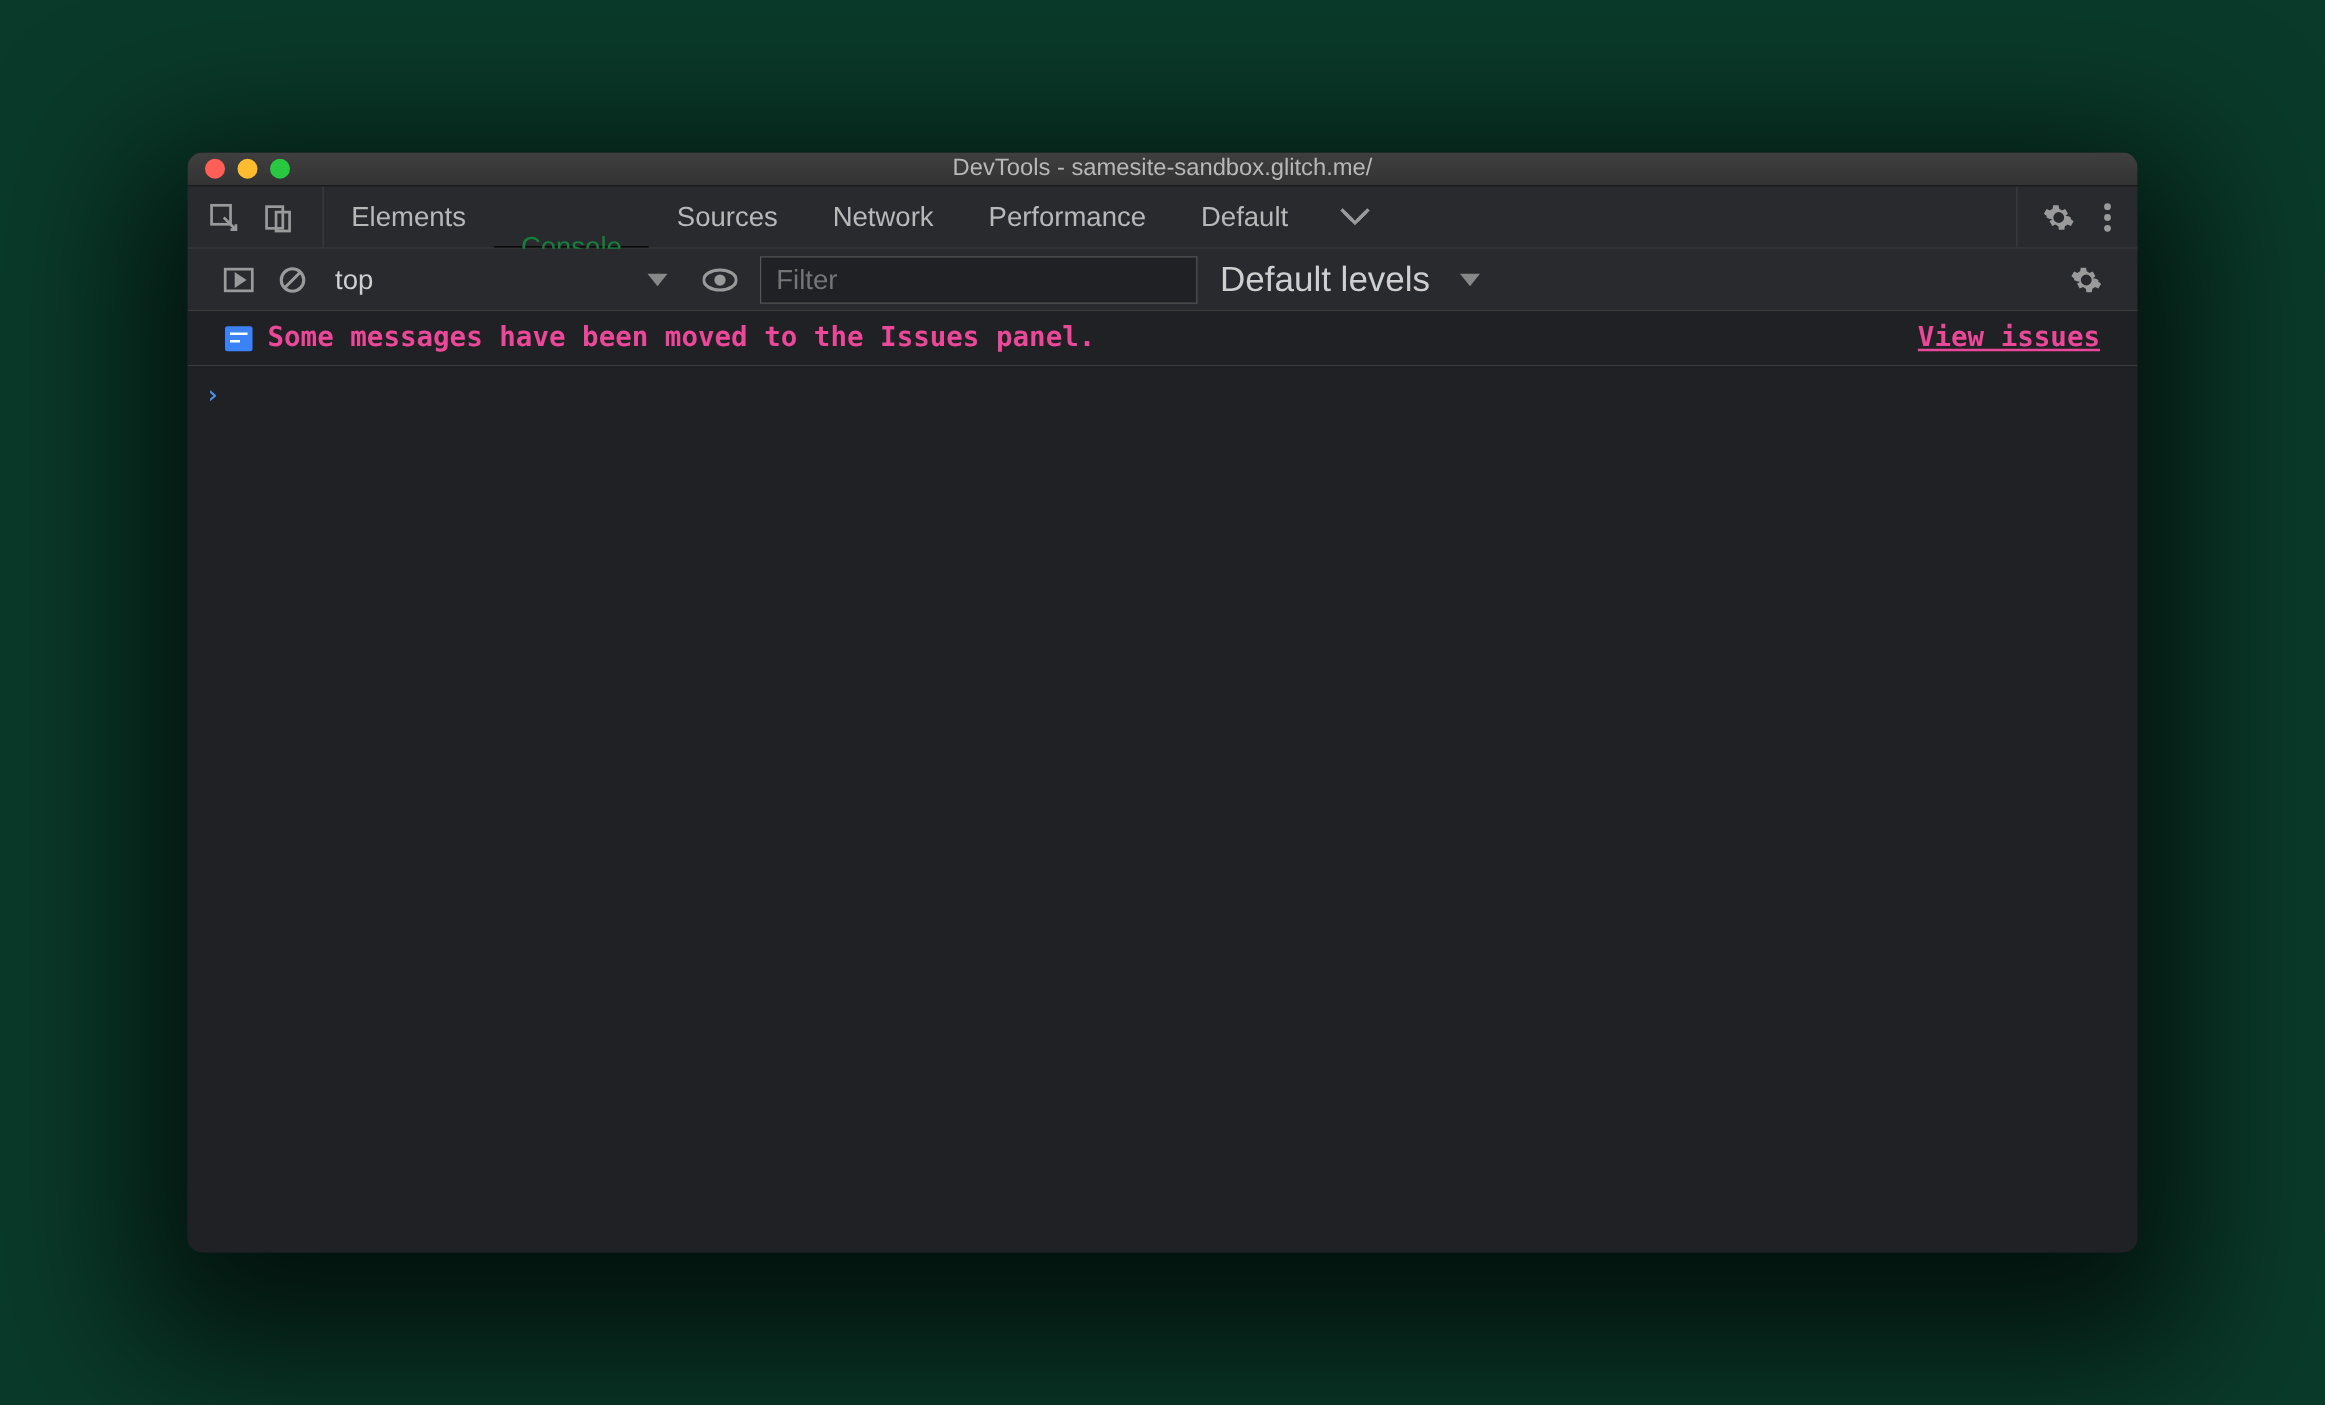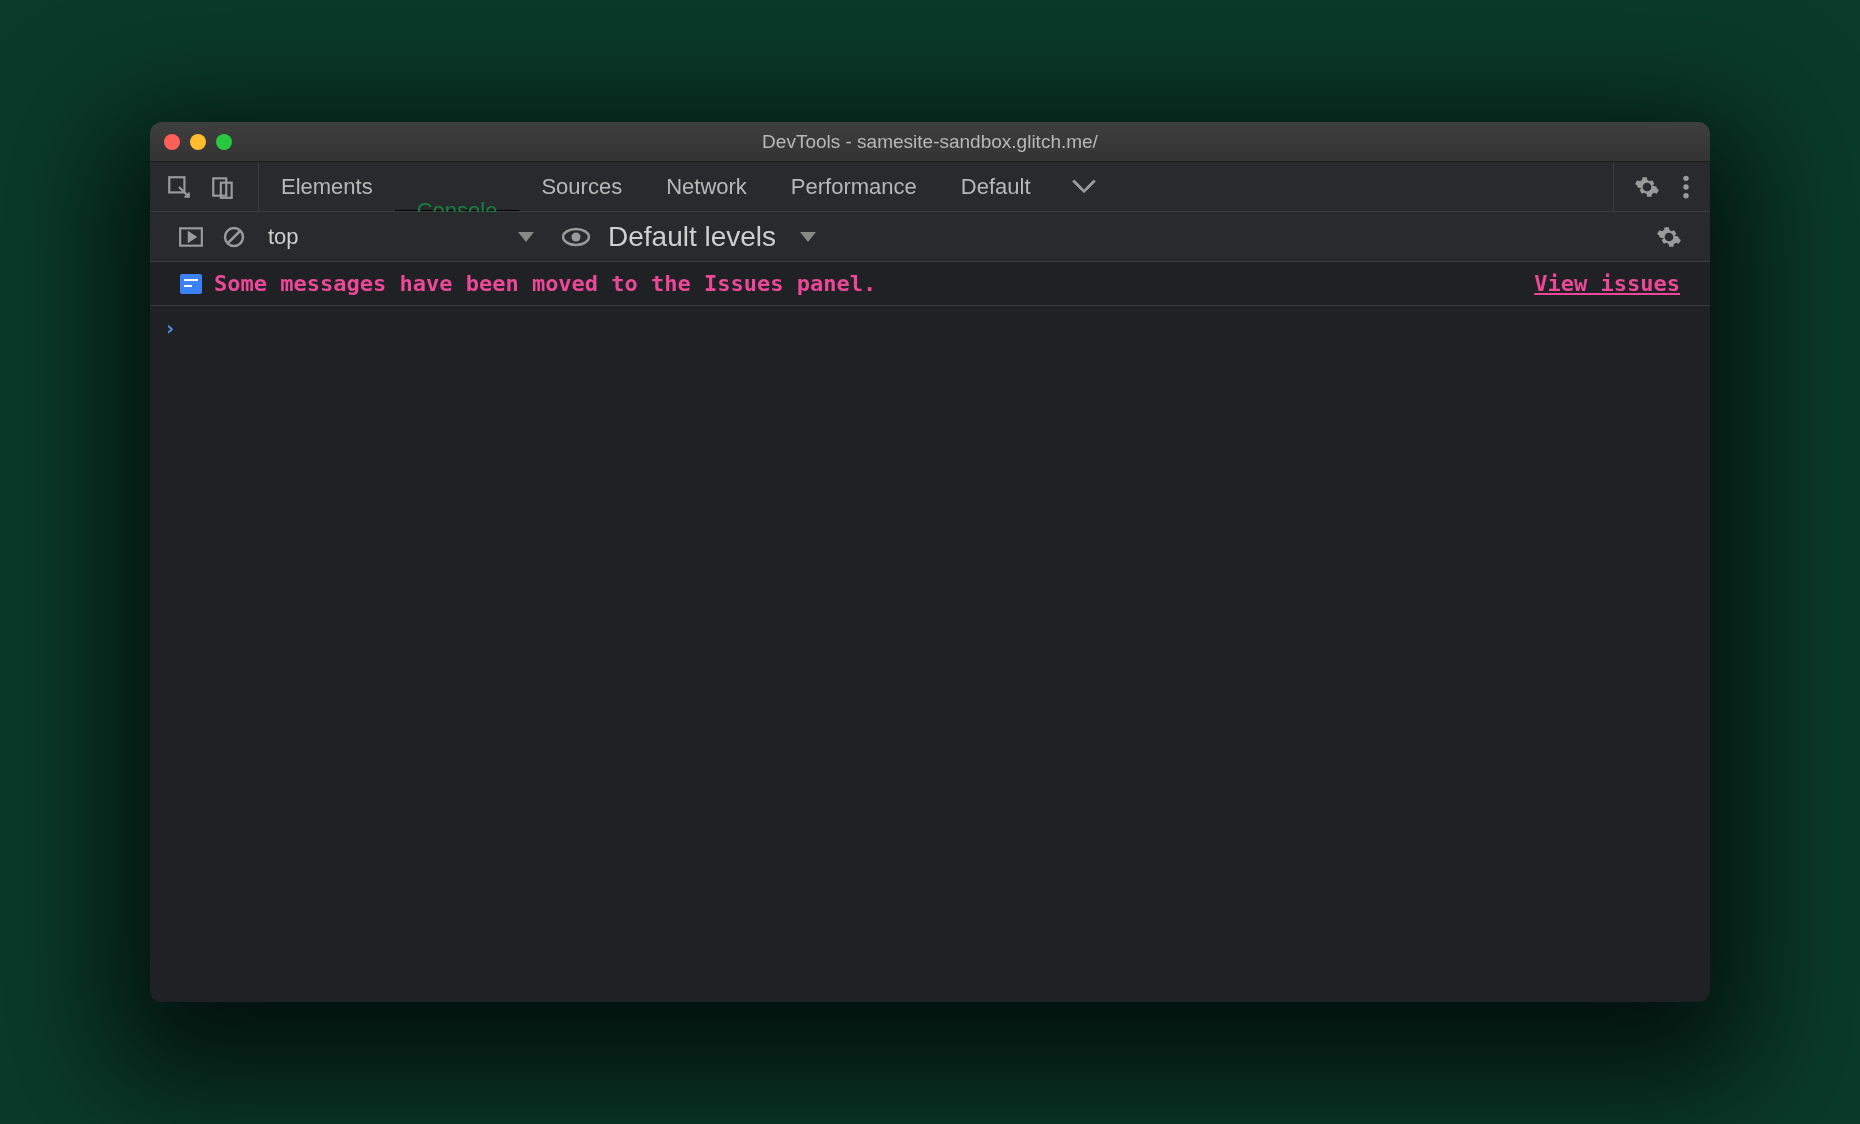--- a/index.html
+++ b/index.html
@@ -16,21 +16,21 @@
     width: 1560px;
     height: 880px;
     background: #202124;
     border-radius: 12px;
     box-shadow: 0 40px 120px 40px rgba(0,0,0,0.7);
     overflow: hidden;
     display: flex;
     flex-direction: column;
   }
   .titlebar {
-    height: 40px;
+    height: 27px;
     background: linear-gradient(#3f3f3f,#333333);
     display: flex;
     align-items: center;
     padding: 10px 14px;
     position: relative;
     border-bottom: 1px solid #1a1a1a;
   }
   .traffic-lights { display: flex; gap: 10px; }
   .tl { width: 16px; height: 16px; border-radius: 50%; }
   .tl.red { background: #ff5f57; }
@@ -250,20 +250,21 @@
     <div class="context-select">
       <span>top</span>
       <span class="caret-down"></span>
     </div>
     <span class="icon-btn">
       <svg width="28" height="20" viewBox="0 0 28 20" fill="currentColor">
           <ellipse cx="14" cy="10" rx="13" ry="8" fill="none" stroke="currentColor" stroke-width="2.5"></ellipse>
           <circle cx="14" cy="10" r="4.5"></circle>
         </svg>
     </span>
+    <input class="filter-input" placeholder="Filter" style="">
     <div class="levels">
       <span>Default levels</span>
       <span class="caret-down"></span>
     </div>
     <div class="sub-right icon-btn">
       <svg width="26" height="26" viewBox="0 0 24 24" fill="currentColor">
           <path d="M12 8a4 4 0 100 8 4 4 0 000-8zm9 4a7 7 0 01-.1 1.2l2.1 1.6-2 3.4-2.5-1a7 7 0 01-2 1.2l-.4 2.6h-4l-.4-2.6a7 7 0 01-2-1.2l-2.5 1-2-3.4 2.1-1.6A7 7 0 013 12a7 7 0 01.1-1.2L1 9.2l2-3.4 2.5 1a7 7 0 012-1.2L7.9 3h4l.4 2.6a7 7 0 012 1.2l2.5-1 2 3.4-2.1 1.6A7 7 0 0121 12z"></path>
         </svg>
     </div>
   </div>

